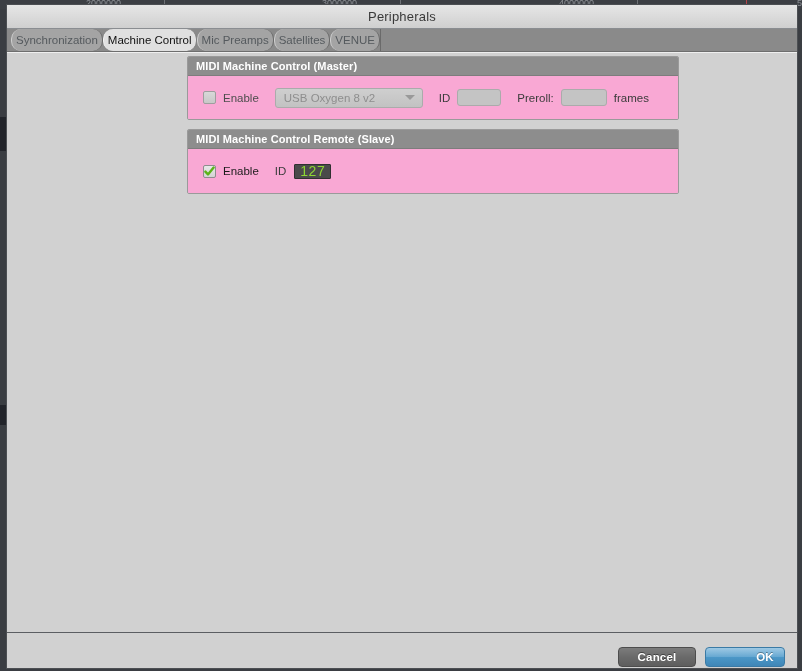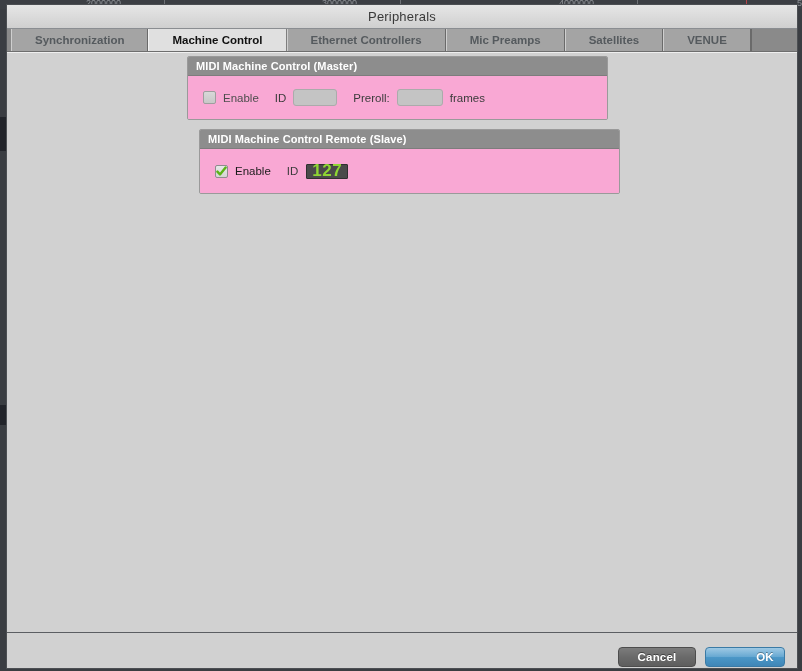--- a/index.html
+++ b/index.html
@@ -89,29 +89,30 @@
     border-bottom: 1px solid #6e6e6e;
     display: flex;
     align-items: stretch;
     flex: none;
     padding-left: 4px;
   }
   .tab {
     display: flex;
     align-items: center;
     justify-content: center;
-    padding: 0 23px;
-    font-size: 11.5px;
-    font-weight: bold;
+    padding: 0 4px;
+    font-size: 11.5px;
+    font-weight: normal;
     color: #555a5e;
     background: #a4a4a4;
     border-left: 1px solid #cfcfcf;
     border-right: 1px solid #6a6a6a;
     white-space: nowrap;
     cursor: default;
+    border-radius: 10px;
   }
   .tab:first-child { border-left: 1px solid #cfcfcf; }
   .tab.active {
     background: #e0e0e0;
     color: #111111;
     border-left: 1px solid #f2f2f2;
     border-right: 1px solid #7e7e7e;
   }
   #tabstrip .tab-filler {
     flex: 1 1 auto;
@@ -123,21 +124,21 @@
   #content {
     flex: 1 1 auto;
     position: relative;
     background: #d1d1d1;
     border-top: 1px solid #efefef;
   }
 
   
   .groupbox {
     position: absolute;
-    width: 421px;
+    width: 492px;
     background: #cacaca;
     border: 1px solid #9a9a9a;
     border-radius: 2px;
     overflow: hidden;
   }
   .groupbox .gb-header {
     height: 19px;
     background: #8d8d8d;
     border-bottom: 1px solid #7d7d7d;
     display: flex;
@@ -151,21 +152,21 @@
     letter-spacing: .1px;
   }
   .groupbox .gb-body {
     background: #f9a8d4;
     display: flex;
     align-items: center;
     padding-left: 15px;
   }
   #gb-master { left: 180px; top: 3px; height: 64px; }
   #gb-master .gb-body { height: 43px; }
-  #gb-slave  { left: 180px; top: 76px; height: 65px; margin-left: 12px; }
+  #gb-slave  { left: 180px; top: 76px; height: 65px; }
   #gb-slave  .gb-body { height: 44px; }
 
   
   .cb {
     width: 13px; height: 13px;
     border: 1px solid #8d8d8d;
     border-radius: 2px;
     background: linear-gradient(to bottom, #e8e8e8, #d4d4d4);
     display: inline-flex;
     align-items: center;
@@ -239,22 +240,22 @@
     background: #4a4a4a;
     border: 1px solid #303030;
     border-radius: 1px;
     display: flex;
     align-items: center;
     justify-content: center;
     padding: 0 5px;
     cursor: text;
   }
   .valfield span {
-    font-size: 17px;
-    font-weight: bold;
+    font-size: 14px;
+    font-weight: normal;
     color: #8fd633;
     letter-spacing: .5px;
   }
 
   
   #buttonbar {
     flex: none;
     height: 36px;
     background: #d1d1d1;
     border-top: 1px solid #5b5e62;
@@ -322,38 +323,41 @@
 
 <div id="dialog">
 
   <div id="titlebar">
     <div class="title">Peripherals</div>
   </div>
 
   <div id="tabstrip">
     <div class="tab">Synchronization</div>
     <div class="tab active">Machine Control</div>
-    <div class="tab">Ethernet Controllers</div>
     <div class="tab">Mic Preamps</div>
     <div class="tab">Satellites</div>
     <div class="tab">VENUE</div>
     <div class="tab-filler"></div>
   </div>
 
   <div id="content">
 
     <div class="groupbox" id="gb-master">
       <div class="gb-header">
         <span>MIDI Machine Control (Master)</span>
       </div>
       <div class="gb-body">
 
         <div class="cb off"></div>
         <div class="cb-label dim">Enable</div>
 
+        <div class="popup">
+          <div class="pv">USB Oxygen 8 v2</div>
+          <div class="arrow"></div>
+        </div>
 
         <div class="fld-label">ID</div>
         <input class="field" type="text" disabled="" placeholder="" style="">
 
         <div class="fld-label">Preroll:</div>
         <input class="field wide" type="text" disabled="" placeholder="" style="">
 
         <div class="fld-label after">frames</div>
       </div>
     </div>

